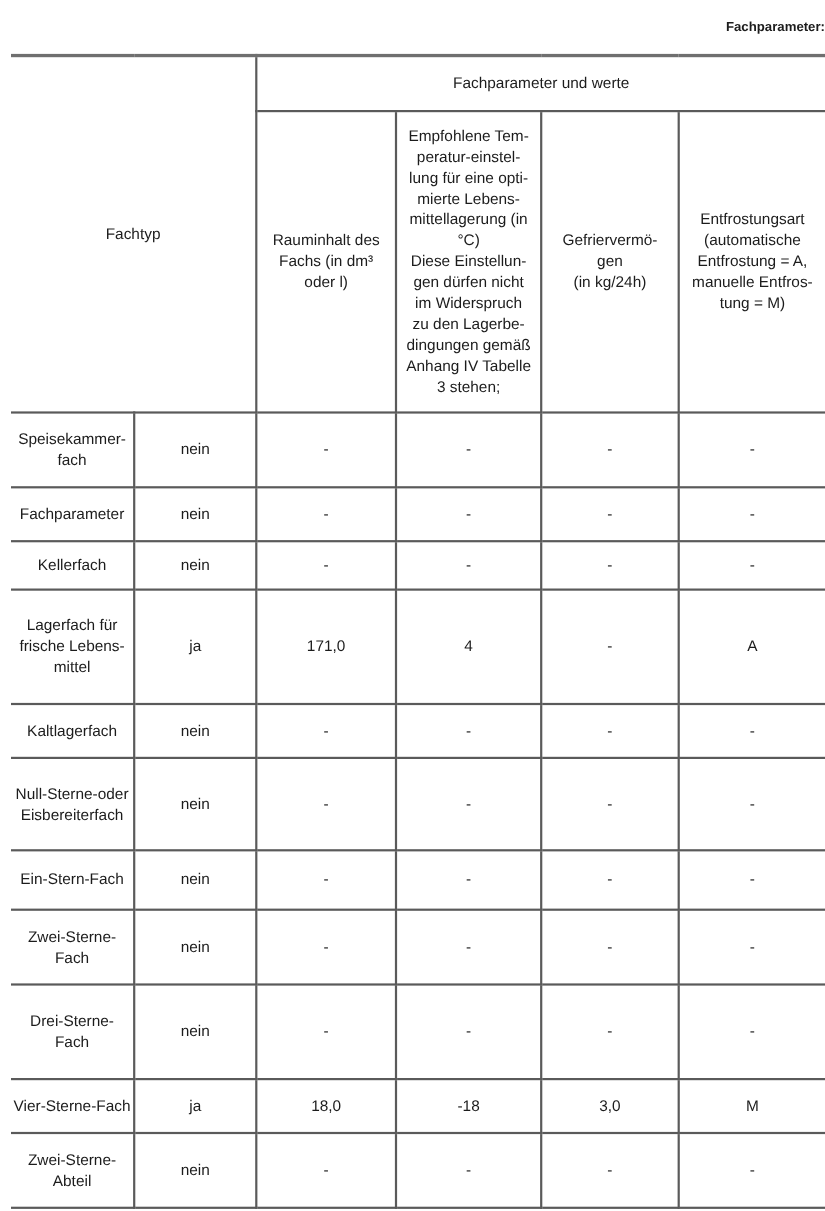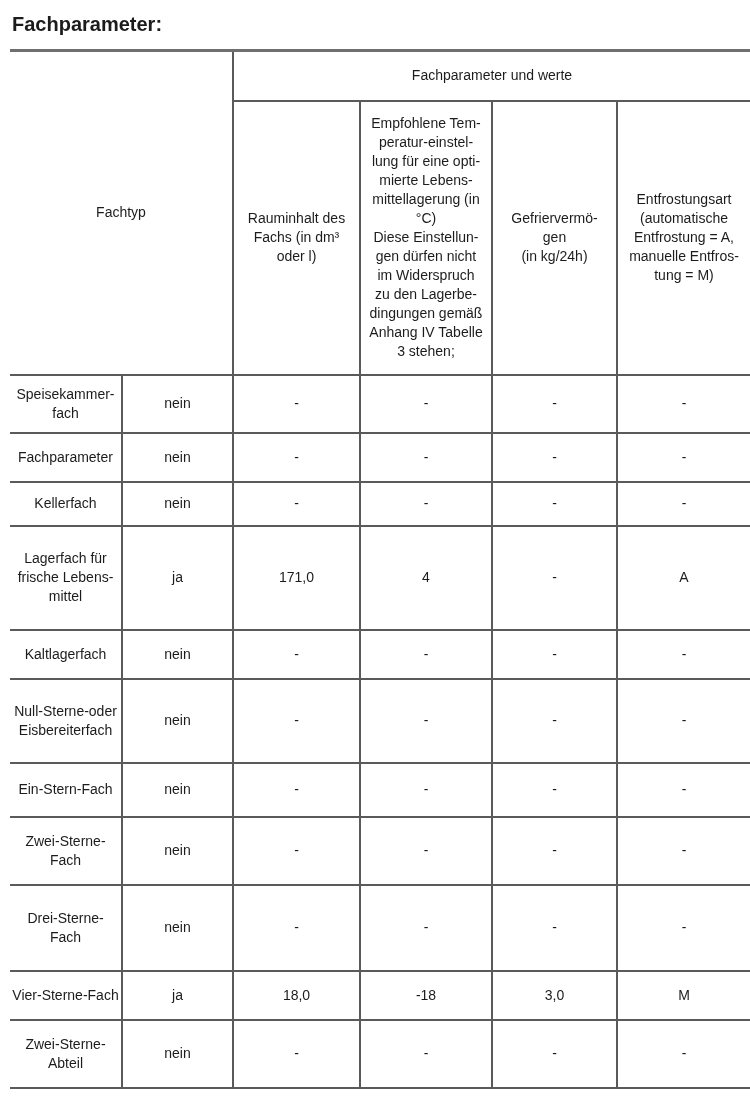--- a/index.html
+++ b/index.html
@@ -9,24 +9,25 @@
   }
   body {
     width: 750px;
     height: 1101px;
     overflow: hidden;
     font-family: "Liberation Sans", sans-serif;
     color: #1c1c1c;
   }
   .doc-heading {
     font-weight: bold;
-    font-size: 20px;
+    font-size: 12px;
     line-height: 20px;
     margin: 14px 0 0 12px;
     white-space: pre;
+    text-align: right;
   }
   table.param-table {
     border-collapse: collapse;
     table-layout: fixed;
     width: 740px;
     margin: 15px 0 0 10px;
     border-top: 3px solid #6f6f6f;
     border-bottom: 2px solid #555555;
   }
   table.param-table td {
@@ -100,21 +101,21 @@
       <td>Gefriervermö-
 gen
 (in kg/24h)</td>
       <td>Entfrostungsart
 (automatische
 Entfrostung = A,
 manuelle Entfros-
 tung = M)</td>
     </tr>
 
-    <tr style="height:58px">
+    <tr style="height:68px">
       <td class="label-cell">Speisekammer-
 fach</td>
       <td>nein</td>
       <td>-</td>
       <td>-</td>
       <td>-</td>
       <td>-</td>
     </tr>
 
     <tr style="height:49px">

